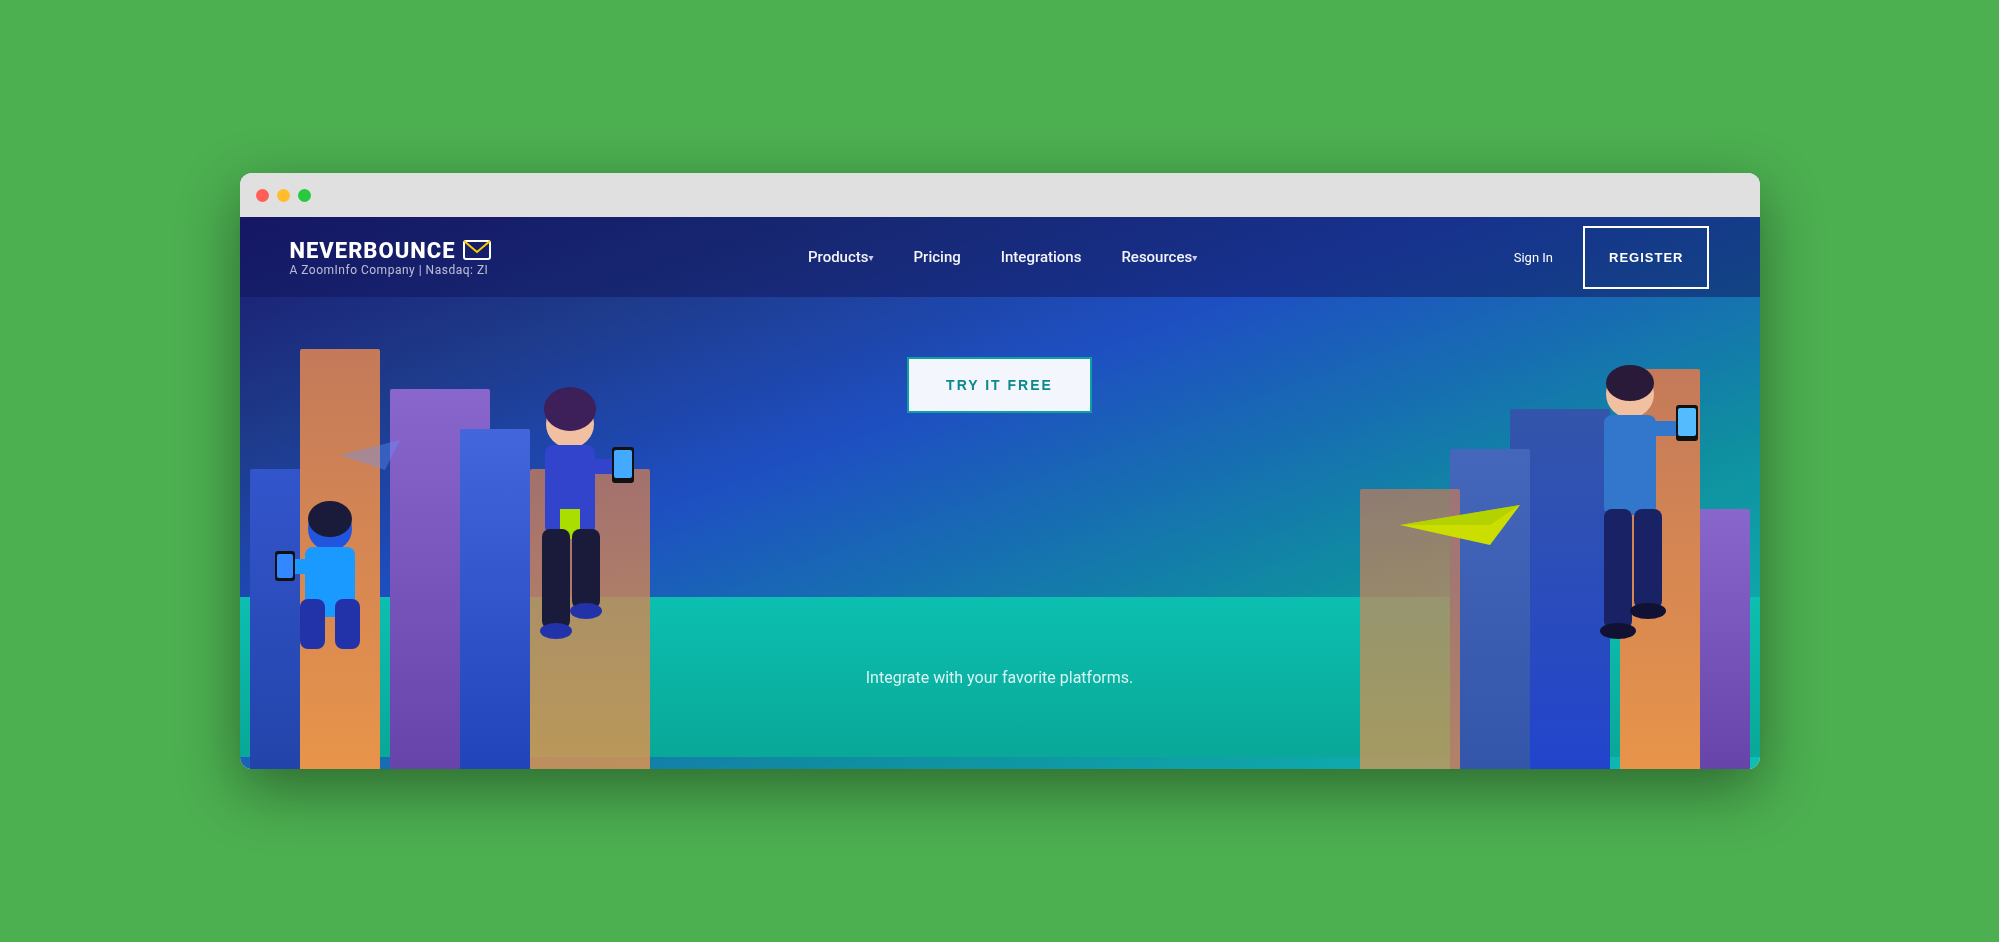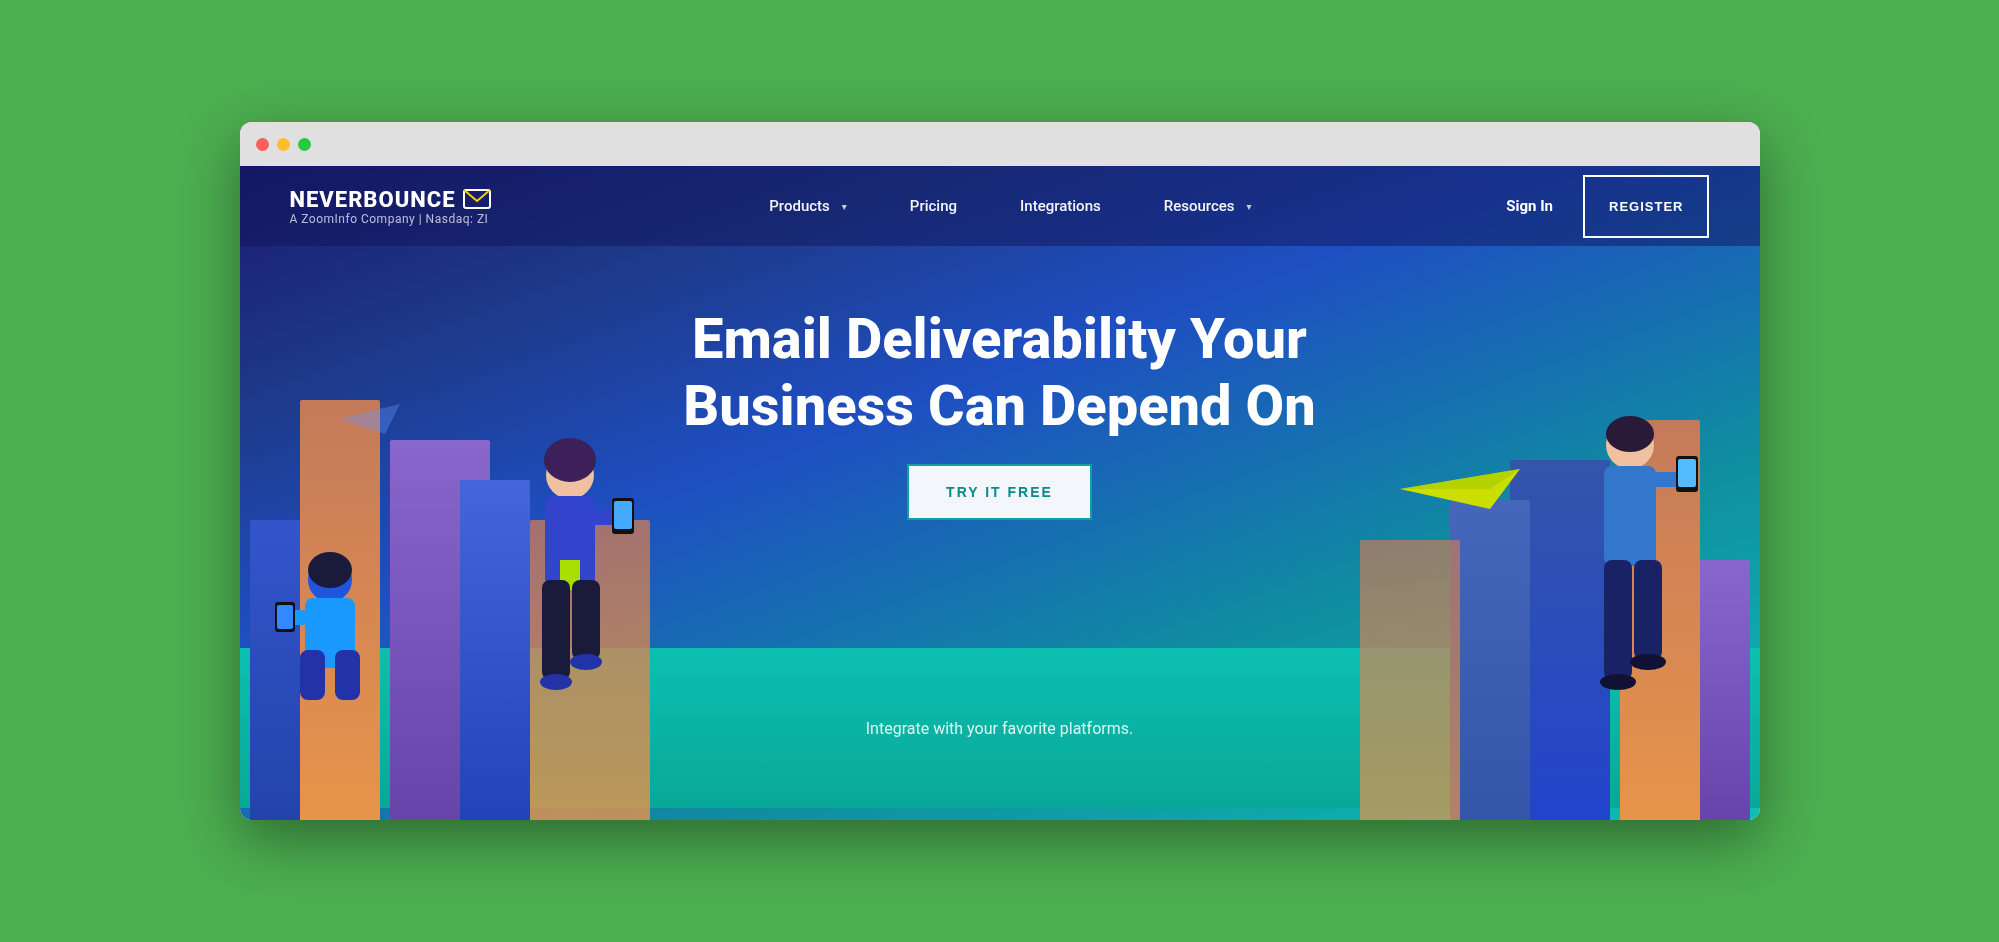--- a/index.html
+++ b/index.html
@@ -35,21 +35,21 @@
       height: 13px;
       border-radius: 50%;
     }
     .traffic-light.red { background: #ff5f56; }
     .traffic-light.yellow { background: #ffbd2e; }
     .traffic-light.green { background: #27c93f; }
 
     .browser-content {
       position: relative;
       width: 100%;
-      height: 654px;
+      height: 552px;
       overflow: hidden;
       background: linear-gradient(160deg, #1a1a6e 0%, #1e3a8a 20%, #1e4fc2 40%, #0f8fa0 70%, #0ebfb5 100%);
     }
 
     
     .navbar {
       position: relative;
       z-index: 10;
       display: flex;
       align-items: center;
@@ -87,41 +87,40 @@
       list-style: none;
     }
 
     .nav-links li a {
       color: #fff;
       text-decoration: none;
       font-size: 15px;
       font-weight: 500;
       display: flex;
       align-items: center;
-      gap: 12px;
+      gap: 0;
       opacity: 0.95;
-      margin-left: 23px;
     }
 
     .nav-links li a .chevron {
       font-size: 10px;
       opacity: 0.8;
     }
 
     .nav-right {
       display: flex;
       align-items: center;
       gap: 30px;
     }
 
     .sign-in {
       color: #fff;
       text-decoration: none;
-      font-size: 15px;
-      font-weight: 700;
+      font-size: 13px;
+      font-weight: 400;
     }
 
     .register-btn {
       border: 2px solid #fff;
       background: transparent;
       color: #fff;
       padding: 22px 24px;
       font-size: 13px;
       font-weight: 700;
       letter-spacing: 1px;
@@ -497,21 +496,20 @@
 
       <div class="paper-plane-right">
         <svg viewBox="0 0 120 50" width="120" height="50">
           <polygon points="0,25 120,5 90,45" fill="#ccdd00"></polygon>
           <polygon points="0,25 120,5 90,25" fill="#aacc00" opacity="0.7"></polygon>
         </svg>
       </div>
     </div>
 
     <div class="hero">
-      <h1 class="hero-title">Email Deliverability Your Business Can Depend On</h1>
       <button class="try-btn">TRY IT FREE</button>
     </div>
 
     <div class="bottom-section">
       <p class="bottom-bar-text">Integrate with your favorite platforms.</p>
     </div>
 
   </div>
 </div>
 

